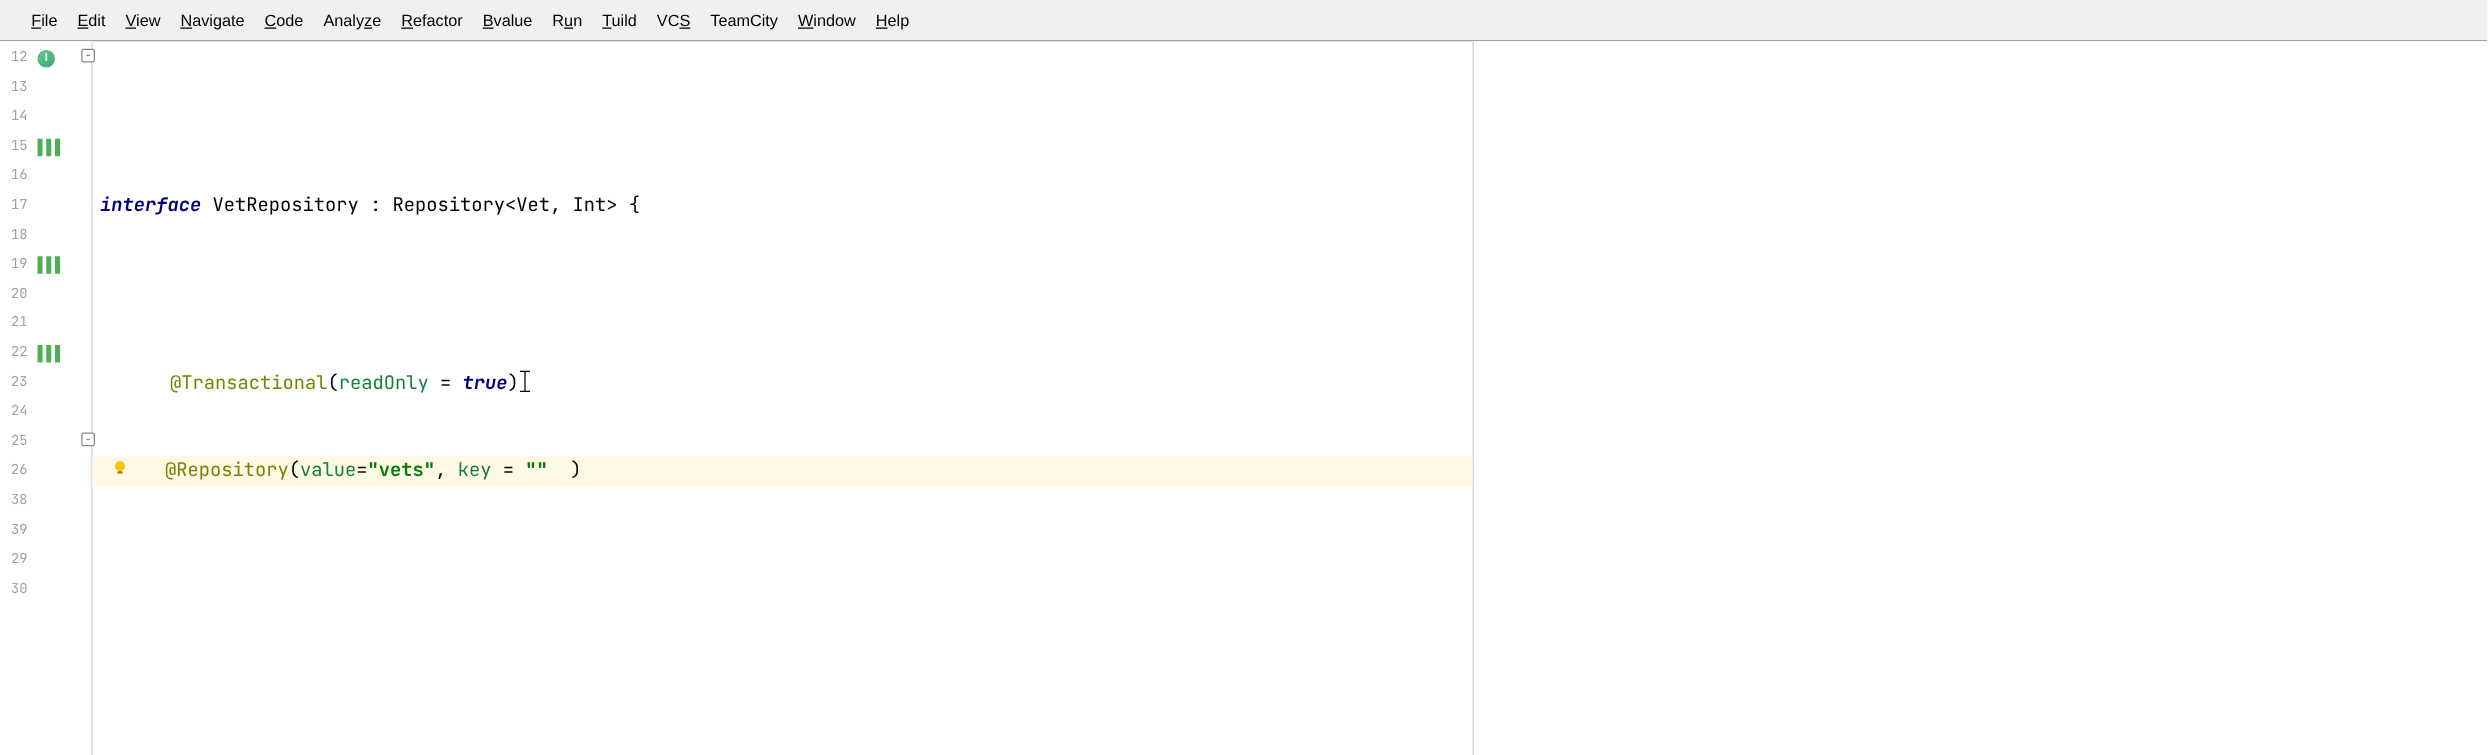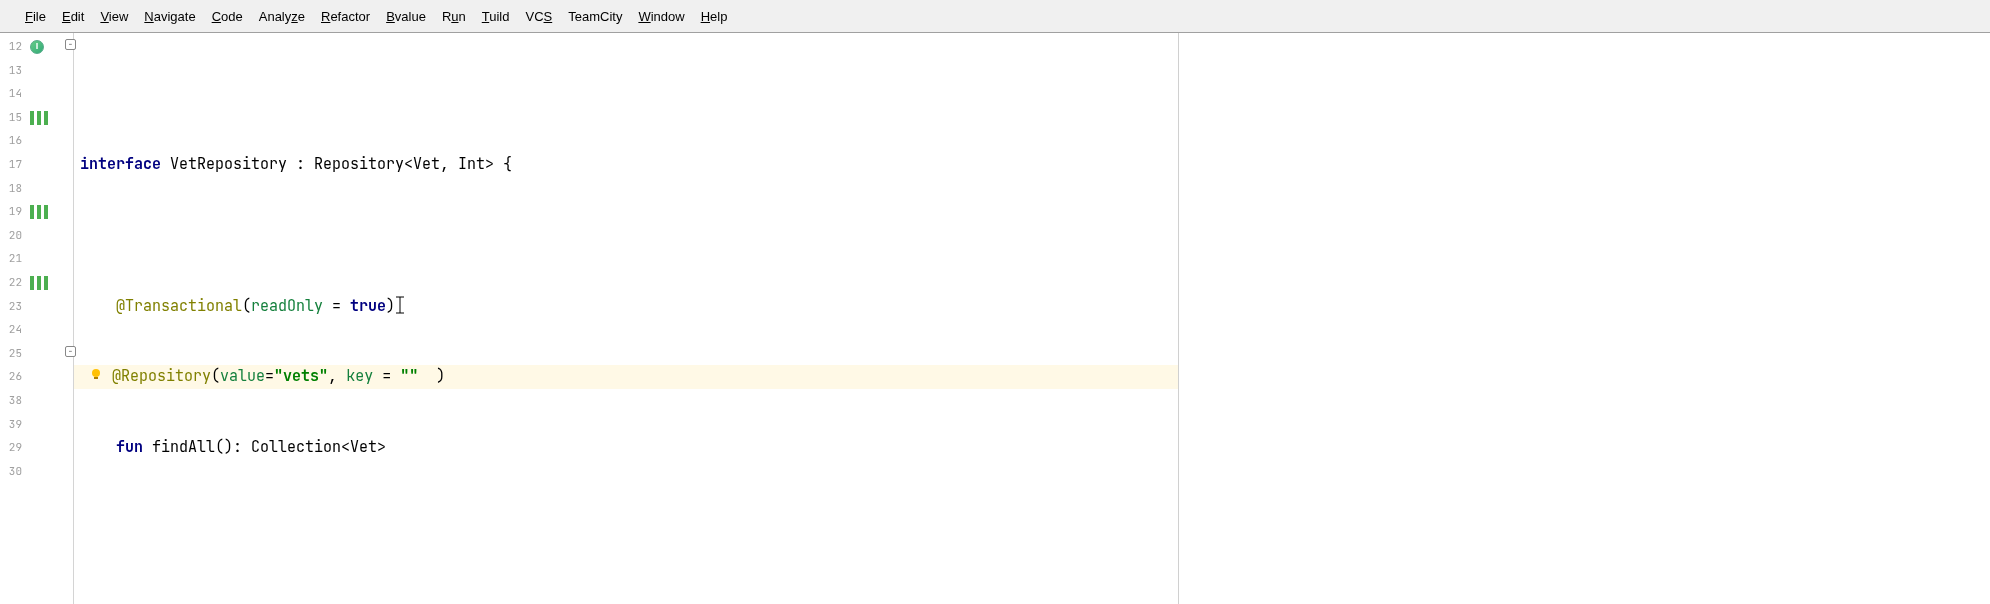--- a/index.html
+++ b/index.html
@@ -63,22 +63,22 @@
     border-right: 1px solid #d0d0d0;
     width: 1105px;
     flex: 0 0 1105px;
   }
   .right-gutter {
     flex: 1;
     background: #ffffff;
   }
   .code-line { height: 23.6px; padding-left: 6px; }
   .hl-line { background: #fff9e6; }
-  .kw { color: #000080; font-weight: bold; }
-  .ann { color: #808000; }
+  .kw { color: #000080; font-weight: bold; font-style: italic; }
+  .ann { color: #808000; margin-left: 20px; }
   .param { color: #15803d; }
   .str { color: #008000; font-weight: bold; }
   .fold-handle {
     position:absolute;
     left:-9px;
     width:11px; height:11px;
     border:1px solid #888;
     background:#fff;
     font-size:9px;
     line-height:9px;
@@ -197,21 +197,20 @@
     <div class="code-line"></div>
     <div class="code-line">    <span class="ann">@Transactional</span><span>(</span><span class="param">readOnly</span><span> = </span><span class="kw">true</span><span>)</span><span class="caret-mark"><svg width="10" height="20" style="position:absolute;top:-2px;left:0;">
             <line x1="5" y1="2" x2="5" y2="18" stroke="#000" stroke-width="1"></line>
             <line x1="1" y1="2" x2="9" y2="2" stroke="#000" stroke-width="1"></line>
             <line x1="1" y1="18" x2="9" y2="18" stroke="#000" stroke-width="1"></line>
           </svg></span></div>
     <div class="code-line hl-line"> <span class="bulb"><svg width="14" height="14" viewBox="0 0 14 14">
             <circle cx="7" cy="6" r="4" fill="#ffc107"></circle>
             <rect x="5" y="10" width="4" height="2" fill="#b08000"></rect>
           </svg></span> <span class="ann">@Repository</span><span>(</span><span class="param">value</span><span>=</span><span class="str">"vets"</span><span>, </span><span class="param">key</span><span> = </span><span class="str">""</span><span>  </span><span>)</span></div>
-    <div class="code-line">    <span class="kw">fun</span><span> findAll(): Collection&lt;Vet&gt;</span></div>
     <div class="code-line"></div>
     
     
     
     
     
     
     
     
     

